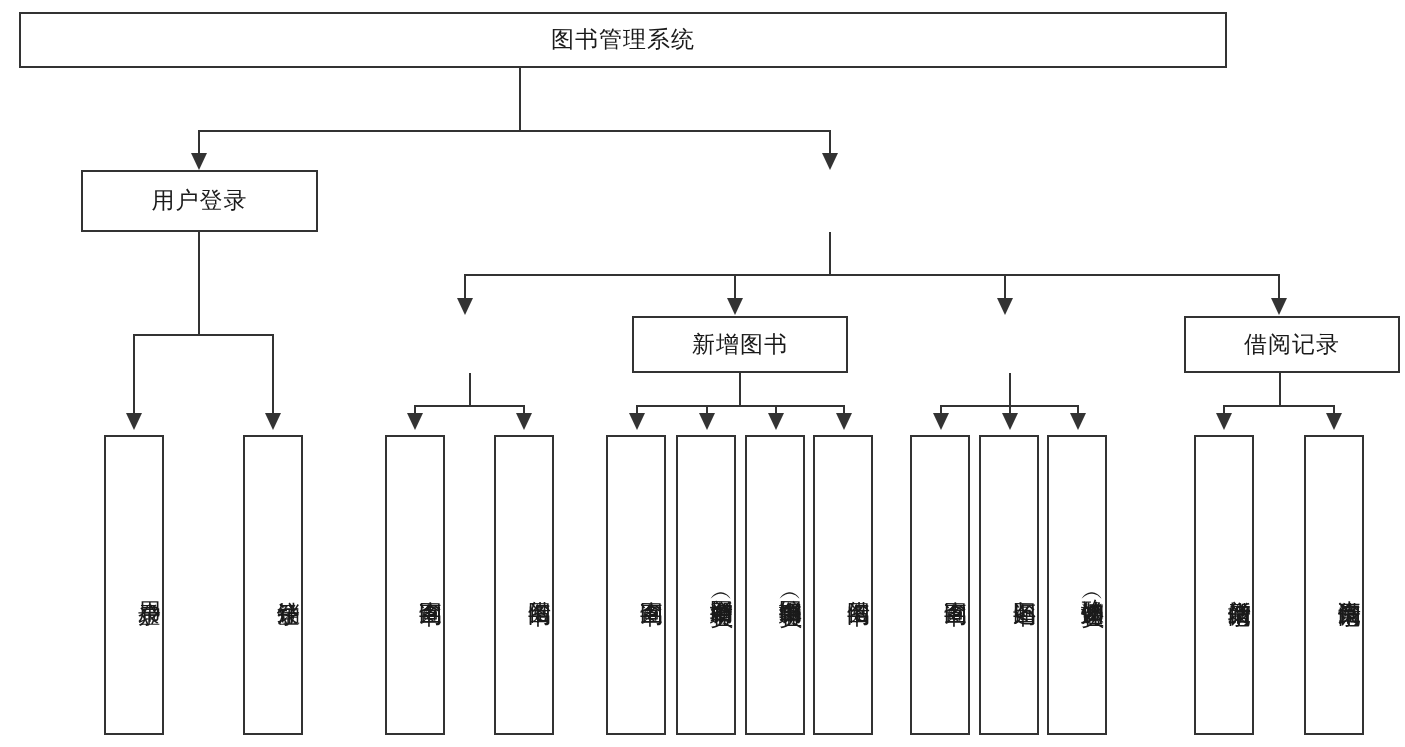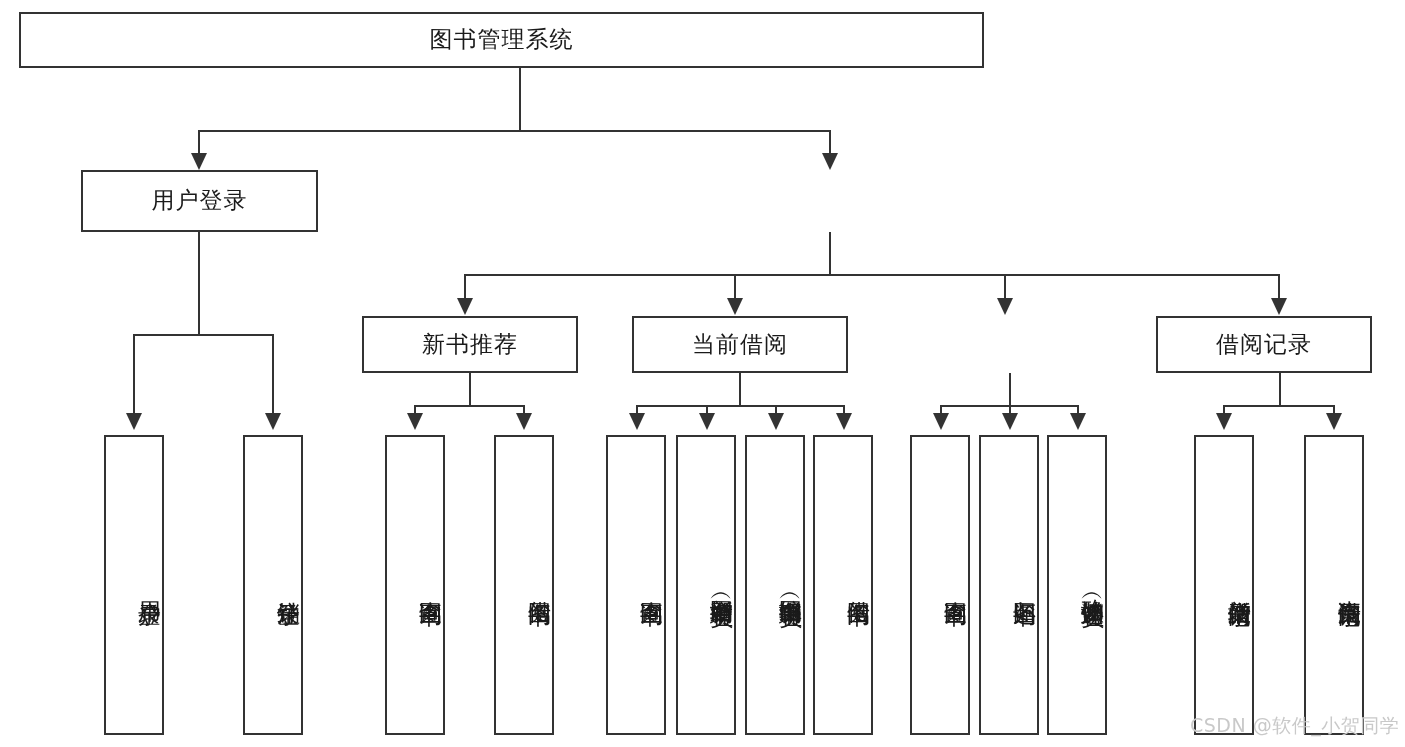--- a/index.html
+++ b/index.html
@@ -70,21 +70,21 @@
     letter-spacing: 0.5px;
     white-space: nowrap;
     user-select: none;
   }
 </style>
 </head>
 <body>
 
 <div id="diagram-root">
 
-  <div class="node horiz" style="left:19px; top:12px; width:965px; height:56px;">
+  <div class="node horiz" style="left:19px; top:12px; width:1208px; height:56px;">
     <span>图书管理系统</span>
   </div>
 
   <div class="edge v" style="left:519px; top:68px; height:63px;"></div>
   <div class="edge h" style="left:198px; top:130px; width:633px;"></div>
   <div class="edge v" style="left:198px; top:130px; height:28px;"></div>
   <div class="edge v" style="left:829px; top:130px; height:28px;"></div>
   <div class="arrow" style="left:191px; top:153px;"></div>
   <div class="arrow" style="left:822px; top:153px;"></div>
 
@@ -110,27 +110,24 @@
   <div class="edge h" style="left:464px; top:274px; width:816px;"></div>
   <div class="edge v" style="left:464px; top:274px; height:28px;"></div>
   <div class="edge v" style="left:734px; top:274px; height:28px;"></div>
   <div class="edge v" style="left:1004px; top:274px; height:28px;"></div>
   <div class="edge v" style="left:1278px; top:274px; height:28px;"></div>
   <div class="arrow" style="left:457px; top:298px;"></div>
   <div class="arrow" style="left:727px; top:298px;"></div>
   <div class="arrow" style="left:997px; top:298px;"></div>
   <div class="arrow" style="left:1271px; top:298px;"></div>
 
-  <div class="node horiz" style="left:362px; top:316px; width:216px; height:57px;">
-    <span>新书推荐</span>
-  </div>
   <div class="node horiz" style="left:632px; top:316px; width:216px; height:57px;">
-    <span>当前借阅</span>
-  </div>
-  <div class="node horiz" style="left:1156px; top:316px; width:216px; height:57px;">
+    <span>新增图书</span>
+  </div>
+  <div class="node horiz" style="left:1184px; top:316px; width:216px; height:57px;">
     <span>借阅记录</span>
   </div>
 
   <div class="edge v" style="left:469px; top:373px; height:34px;"></div>
   <div class="edge h" style="left:414px; top:405px; width:111px;"></div>
   <div class="edge v" style="left:414px; top:405px; height:11px;"></div>
   <div class="edge v" style="left:523px; top:405px; height:11px;"></div>
   <div class="arrow" style="left:407px; top:413px;"></div>
   <div class="arrow" style="left:516px; top:413px;"></div>
 
@@ -191,15 +188,14 @@
   <div class="arrow" style="left:1216px; top:413px;"></div>
   <div class="arrow" style="left:1326px; top:413px;"></div>
 
   <div class="node vert" style="left:1194px; top:435px; width:60px; height:300px;">
     <span class="vtext">新增借阅记录</span>
   </div>
   <div class="node vert" style="left:1304px; top:435px; width:60px; height:300px;">
     <span class="vtext">查询借阅记录</span>
   </div>
 
-  <div class="watermark" style="left:1190px; top:713px;">CSDN @软件_小贺同学</div>
 
 </div>
 
 </body></html>

